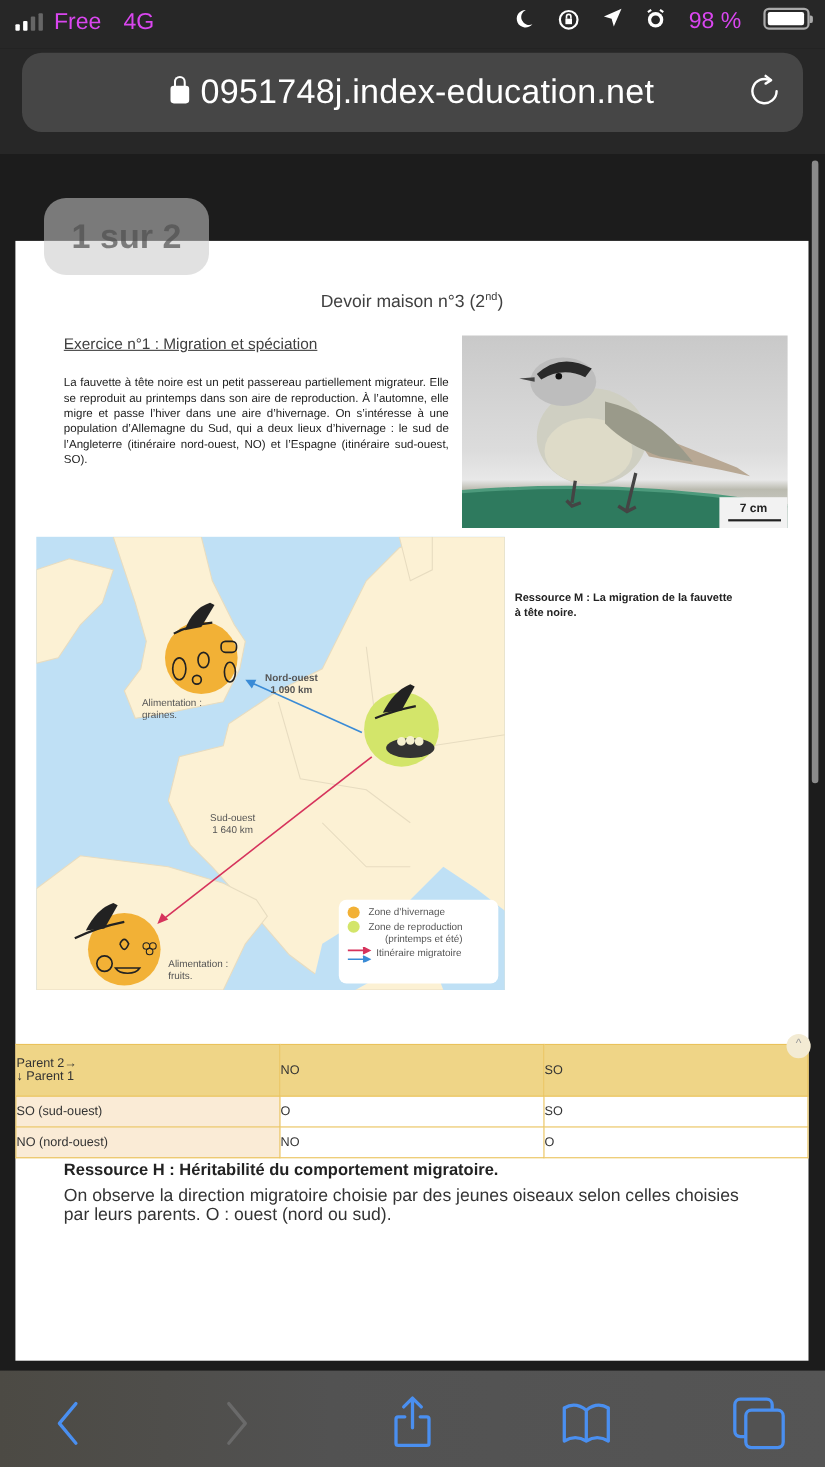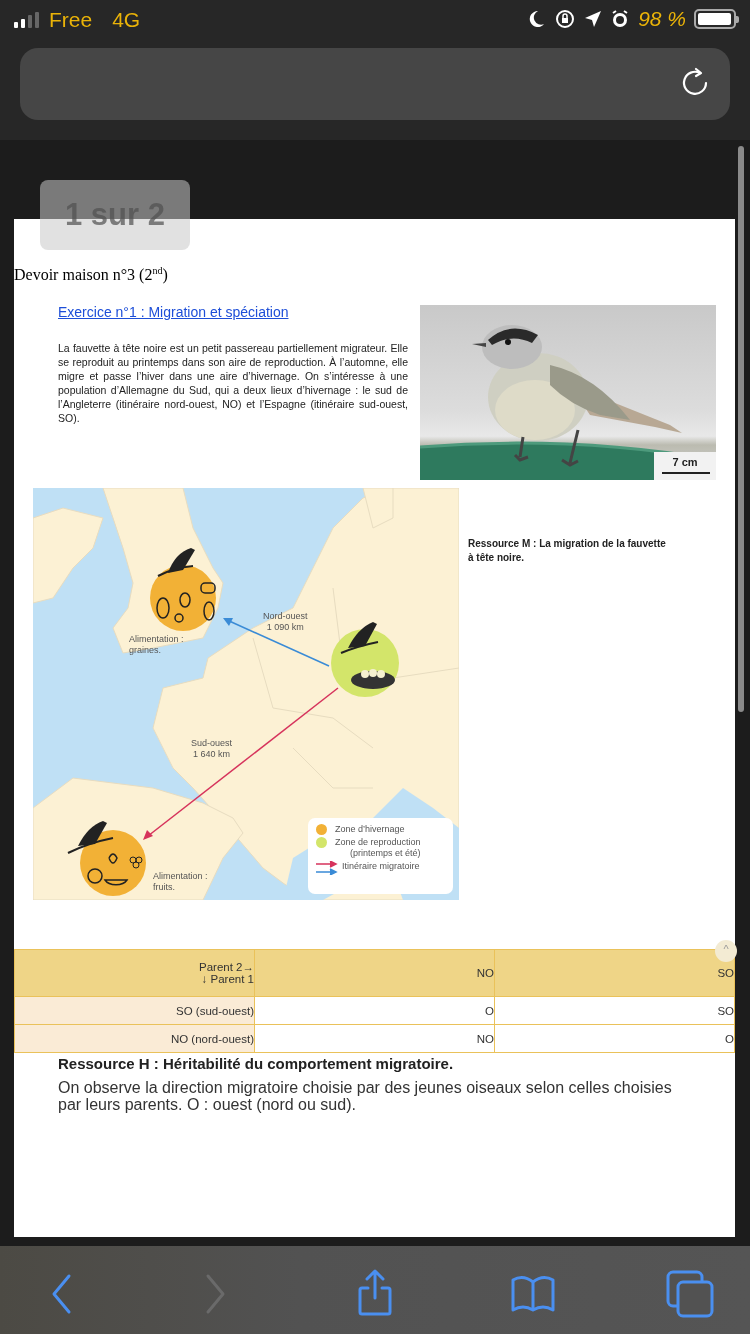--- a/index.html
+++ b/index.html
@@ -1,67 +1,67 @@
 <!DOCTYPE html>
 <html><head>
 <meta charset="utf-8">
 <style>
   * { box-sizing: border-box; margin: 0; padding: 0; }
   html, body { width: 750px; height: 1334px; overflow: hidden; background: #1c1c1c; }
   body { position: relative; font-family: "Liberation Sans", sans-serif; }
 
   
-  .statusbar { position: absolute; left: 0; top: 0; width: 750px; height: 44px; background: #272727; color: #eab308; padding-left: 16px; }
+  .statusbar { position: absolute; left: 0; top: 0; width: 750px; height: 44px; background: #272727; color: #d946ef; padding-left: 16px; }
   .statusbar .left { position: absolute; left: 14px; top: 8px; display: flex; align-items: center; font-size: 21px; }
   .signal { display: flex; align-items: flex-end; gap: 3px; height: 16px; margin-right: 10px; }
   .signal span { width: 4px; background: #fff; border-radius: 1px; }
   .signal span.off { background: #666; }
   .carrier { margin-right: 20px; }
   .statusbar .time { position: absolute; left: 0; width: 750px; top: 8px; text-align: center; font-size: 21px; font-weight: bold; }
-  .statusbar .right { position: absolute; right: 14px; top: 7px; display: flex; align-items: center; gap: 8px; font-size: 21px; font-style: italic; }
+  .statusbar .right { position: absolute; right: 14px; top: 7px; display: flex; gap: 20px; font-size: 21px; }
   .battery { width: 42px; height: 20px; border: 2px solid #aaa; border-radius: 5px; padding: 2px; position: relative; }
   .battery .fill { height: 100%; background: #fff; border-radius: 2px; }
   .battery::after { content: ""; position: absolute; right: -5px; top: 5px; width: 3px; height: 7px; background: #aaa; border-radius: 0 2px 2px 0; }
 
   
   .urlwrap { position: absolute; left: 0; top: 44px; width: 750px; height: 96px; background: #272727; }
   .urlbar { position: absolute; left: 20px; top: 4px; width: 710px; height: 72px; background: #464646; border-radius: 18px; color: #fff; }
   .urlbar .url { position: absolute; left: 0; width: 100%; top: 18px; text-align: center; font-size: 31px; letter-spacing: 0.2px; }
   .urlbar .lock { display: inline-block; width: 17px; height: 16px; background: #fff; border-radius: 3px; position: relative; margin-right: 10px; vertical-align: 0px; }
   .urlbar .lock::before { content: ""; position: absolute; left: 3px; top: -9px; width: 7px; height: 9px; border: 2.5px solid #fff; border-bottom: none; border-radius: 6px 6px 0 0; }
   .urlbar .reload { position: absolute; right: 18px; top: 18px; width: 34px; height: 34px; }
 
   
   .viewer { position: absolute; left: 0; top: 140px; width: 750px; height: 1106px; background: #1c1c1c; }
   .page { position: absolute; left: 14px; top: 79px; width: 721px; height: 1018px; background: #fff; }
   .scrollbar { position: absolute; left: 738px; top: 6px; width: 6px; height: 566px; background: #8a8a8a; border-radius: 3px; }
-  .page-indicator { position: absolute; left: 40px; top: 40px; width: 150px; height: 70px; background: rgba(200,200,200,0.55); border-radius: 8px; color: rgba(80,80,80,0.7); font-size: 31px; font-weight: bold; text-align: center; line-height: 70px; z-index: 5; }
-
-  .doc-title { position: absolute; left: 0; width: 721px; top: 46px; font-size: 16px; color: #000000; font-family: Liberation Serif, serif; }
+  .page-indicator { position: absolute; left: 40px; top: 40px; width: 150px; height: 70px; background: rgba(200,200,200,0.55); border-radius: 20px; color: rgba(80,80,80,0.7); font-size: 31px; font-weight: bold; text-align: center; line-height: 70px; z-index: 5; }
+
+  .doc-title { position: absolute; left: 0; width: 721px; top: 46px; text-align: center; font-size: 16px; color: #404040; font-family: Liberation Sans, sans-serif; }
   .doc-title sup { font-size: 10px; }
-  .ex-title { position: absolute; left: 44px; top: 85px; font-size: 14px; text-decoration: underline; color: #1d4ed8; }
+  .ex-title { position: absolute; left: 44px; top: 85px; font-size: 14px; text-decoration: underline; color: #404040; }
   .intro { position: absolute; left: 44px; top: 122px; width: 350px; font-size: 10.5px; line-height: 14px; text-align: justify; color: #222; }
 
   .photo { position: absolute; left: 406px; top: 86px; width: 296px; height: 175px; background: linear-gradient(#c9c9c9, #dcdcdc 60%, #e8e8e8 75%, #bbbbb0 80%, #d8d8d8); overflow: hidden; }
   .scalebar-box { position: absolute; right: 0; bottom: 0; width: 62px; height: 28px; background: #f2f2f2; padding-left: 16px; }
   .scale-label { position: absolute; left: 0; width: 100%; top: 4px; text-align: center; font-size: 11px; font-weight: bold; color: #222; }
   .scale-line { position: absolute; left: 8px; right: 6px; bottom: 6px; height: 2px; background: #222; }
 
   .map { position: absolute; left: 19px; top: 269px; width: 426px; height: 412px; background: #bfe0f5; overflow: hidden; }
   .map-label { position: absolute; font-size: 9px; color: #555; line-height: 11px; text-align: center; }
   .legend { position: absolute; left: 275px; top: 330px; width: 145px; height: 76px; background: #fff; border-radius: 7px; font-size: 9px; color: #555; padding: 6px 8px; text-align: right; }
   .legend .row { display: flex; align-items: flex-start; margin-bottom: 2px; line-height: 11px; }
   .legend .dot { width: 11px; height: 11px; border-radius: 50%; margin-right: 8px; flex: none; }
   .legend .arrows { width: 22px; margin-right: 4px; flex: none; }
 
   .resM { position: absolute; left: 454px; top: 318px; width: 200px; font-size: 10px; font-weight: bold; line-height: 14px; color: #222; }
 
   
   .table { position: absolute; left: 0; top: 730px; width: 721px; border-collapse: collapse; font-size: 11.5px; color: #333; }
-  .table td { border: 1.5px solid #eac25a; text-align: right; }
+  .table td { border: 1.5px solid #eac25a; text-align: left; }
   .table tr.head td { background: #efd587; height: 47px; }
   .table tr.r td { height: 28px; background: #fff; }
   .table tr.r td.rowh { background: #faebd6; }
   .collapse-btn { position: absolute; left: 701px; top: 721px; width: 22px; height: 22px; border-radius: 50%; background: #f3ebd3; color: #999; font-size: 11px; text-align: center; line-height: 18px; }
 
   .resH { position: absolute; left: 44px; top: 836px; font-size: 15px; font-weight: bold; color: #222; }
   .resH-text { position: absolute; left: 44px; top: 860px; width: 640px; font-size: 16px; line-height: 17px; color: #333; }
 
   
   .toolbar { position: absolute; left: 0; top: 1246px; width: 750px; height: 88px; background: linear-gradient(90deg, #4c4a44, #525252 40%, #555 100%); }
@@ -100,20 +100,23 @@
       </svg>
     <span>98 %</span>
     <div class="battery">
         <div class="fill" id="battery-fill" style="width: 98%;"></div>
       </div>
   </div>
 </div>
 
 <div class="urlwrap">
   <div class="urlbar">
+    <div class="url">
+      <span class="lock"></span><span>0951748j.index-education.net</span>
+    </div>
     <svg class="reload" viewBox="0 0 34 34">
       <path d="M22 7A11 11 0 1 0 28 17" fill="none" stroke="#fff" stroke-width="2.2" stroke-linecap="round"></path>
       <path d="M18 3l5 4-5 3" fill="none" stroke="#fff" stroke-width="2.2" stroke-linecap="round" stroke-linejoin="round"></path>
     </svg>
   </div>
 </div>
 
 <div class="viewer">
   <div class="page-indicator">1 sur 2</div>
   <div class="scrollbar"></div>
@@ -190,21 +193,21 @@
         <circle cx="80" cy="375" r="33" fill="#f2b136"></circle>
         <path d="M35 365 Q55 355 80 350" stroke="#222" stroke-width="2" fill="none"></path>
         <path d="M45 358 Q55 338 70 333 L74 335 L62 356 Z" fill="#222"></path>
         <circle cx="62" cy="388" r="7" fill="none" stroke="#222" stroke-width="1.5"></circle>
         <path d="M76 370 q4 -8 8 0 q-4 10 -8 0" fill="none" stroke="#222" stroke-width="1.5"></path>
         <circle cx="100" cy="372" r="3" fill="none" stroke="#222"></circle>
           <circle cx="106" cy="372" r="3" fill="none" stroke="#222"></circle>
           <circle cx="103" cy="377" r="3" fill="none" stroke="#222"></circle>
         <path d="M72 392 a12 8 0 0 0 22 0 Z" fill="none" stroke="#222" stroke-width="1.5"></path>
       </svg>
-      <div class="map-label" style="left:230px;top:123px;"><span>Nord-ouest</span><br><span>1 090 km</span></div>
+      <div class="map-label" style="left:208px;top:123px;font-weight:bold;"><span>Nord-ouest</span><br><span>1 090 km</span></div>
       <div class="map-label" style="left:158px;top:250px;"><span>Sud-ouest</span><br><span>1 640 km</span></div>
       <div class="map-label" style="left:96px;top:146px;text-align:left;"><span>Alimentation :</span><br><span>graines.</span></div>
       <div class="map-label" style="left:120px;top:383px;text-align:left;"><span>Alimentation :</span><br><span>fruits.</span></div>
 
       <div class="legend">
         <div class="row">
             <span class="dot" style="background:#f2b136"></span>
             <span>Zone d’hivernage</span>
           </div>
         <div class="row">

